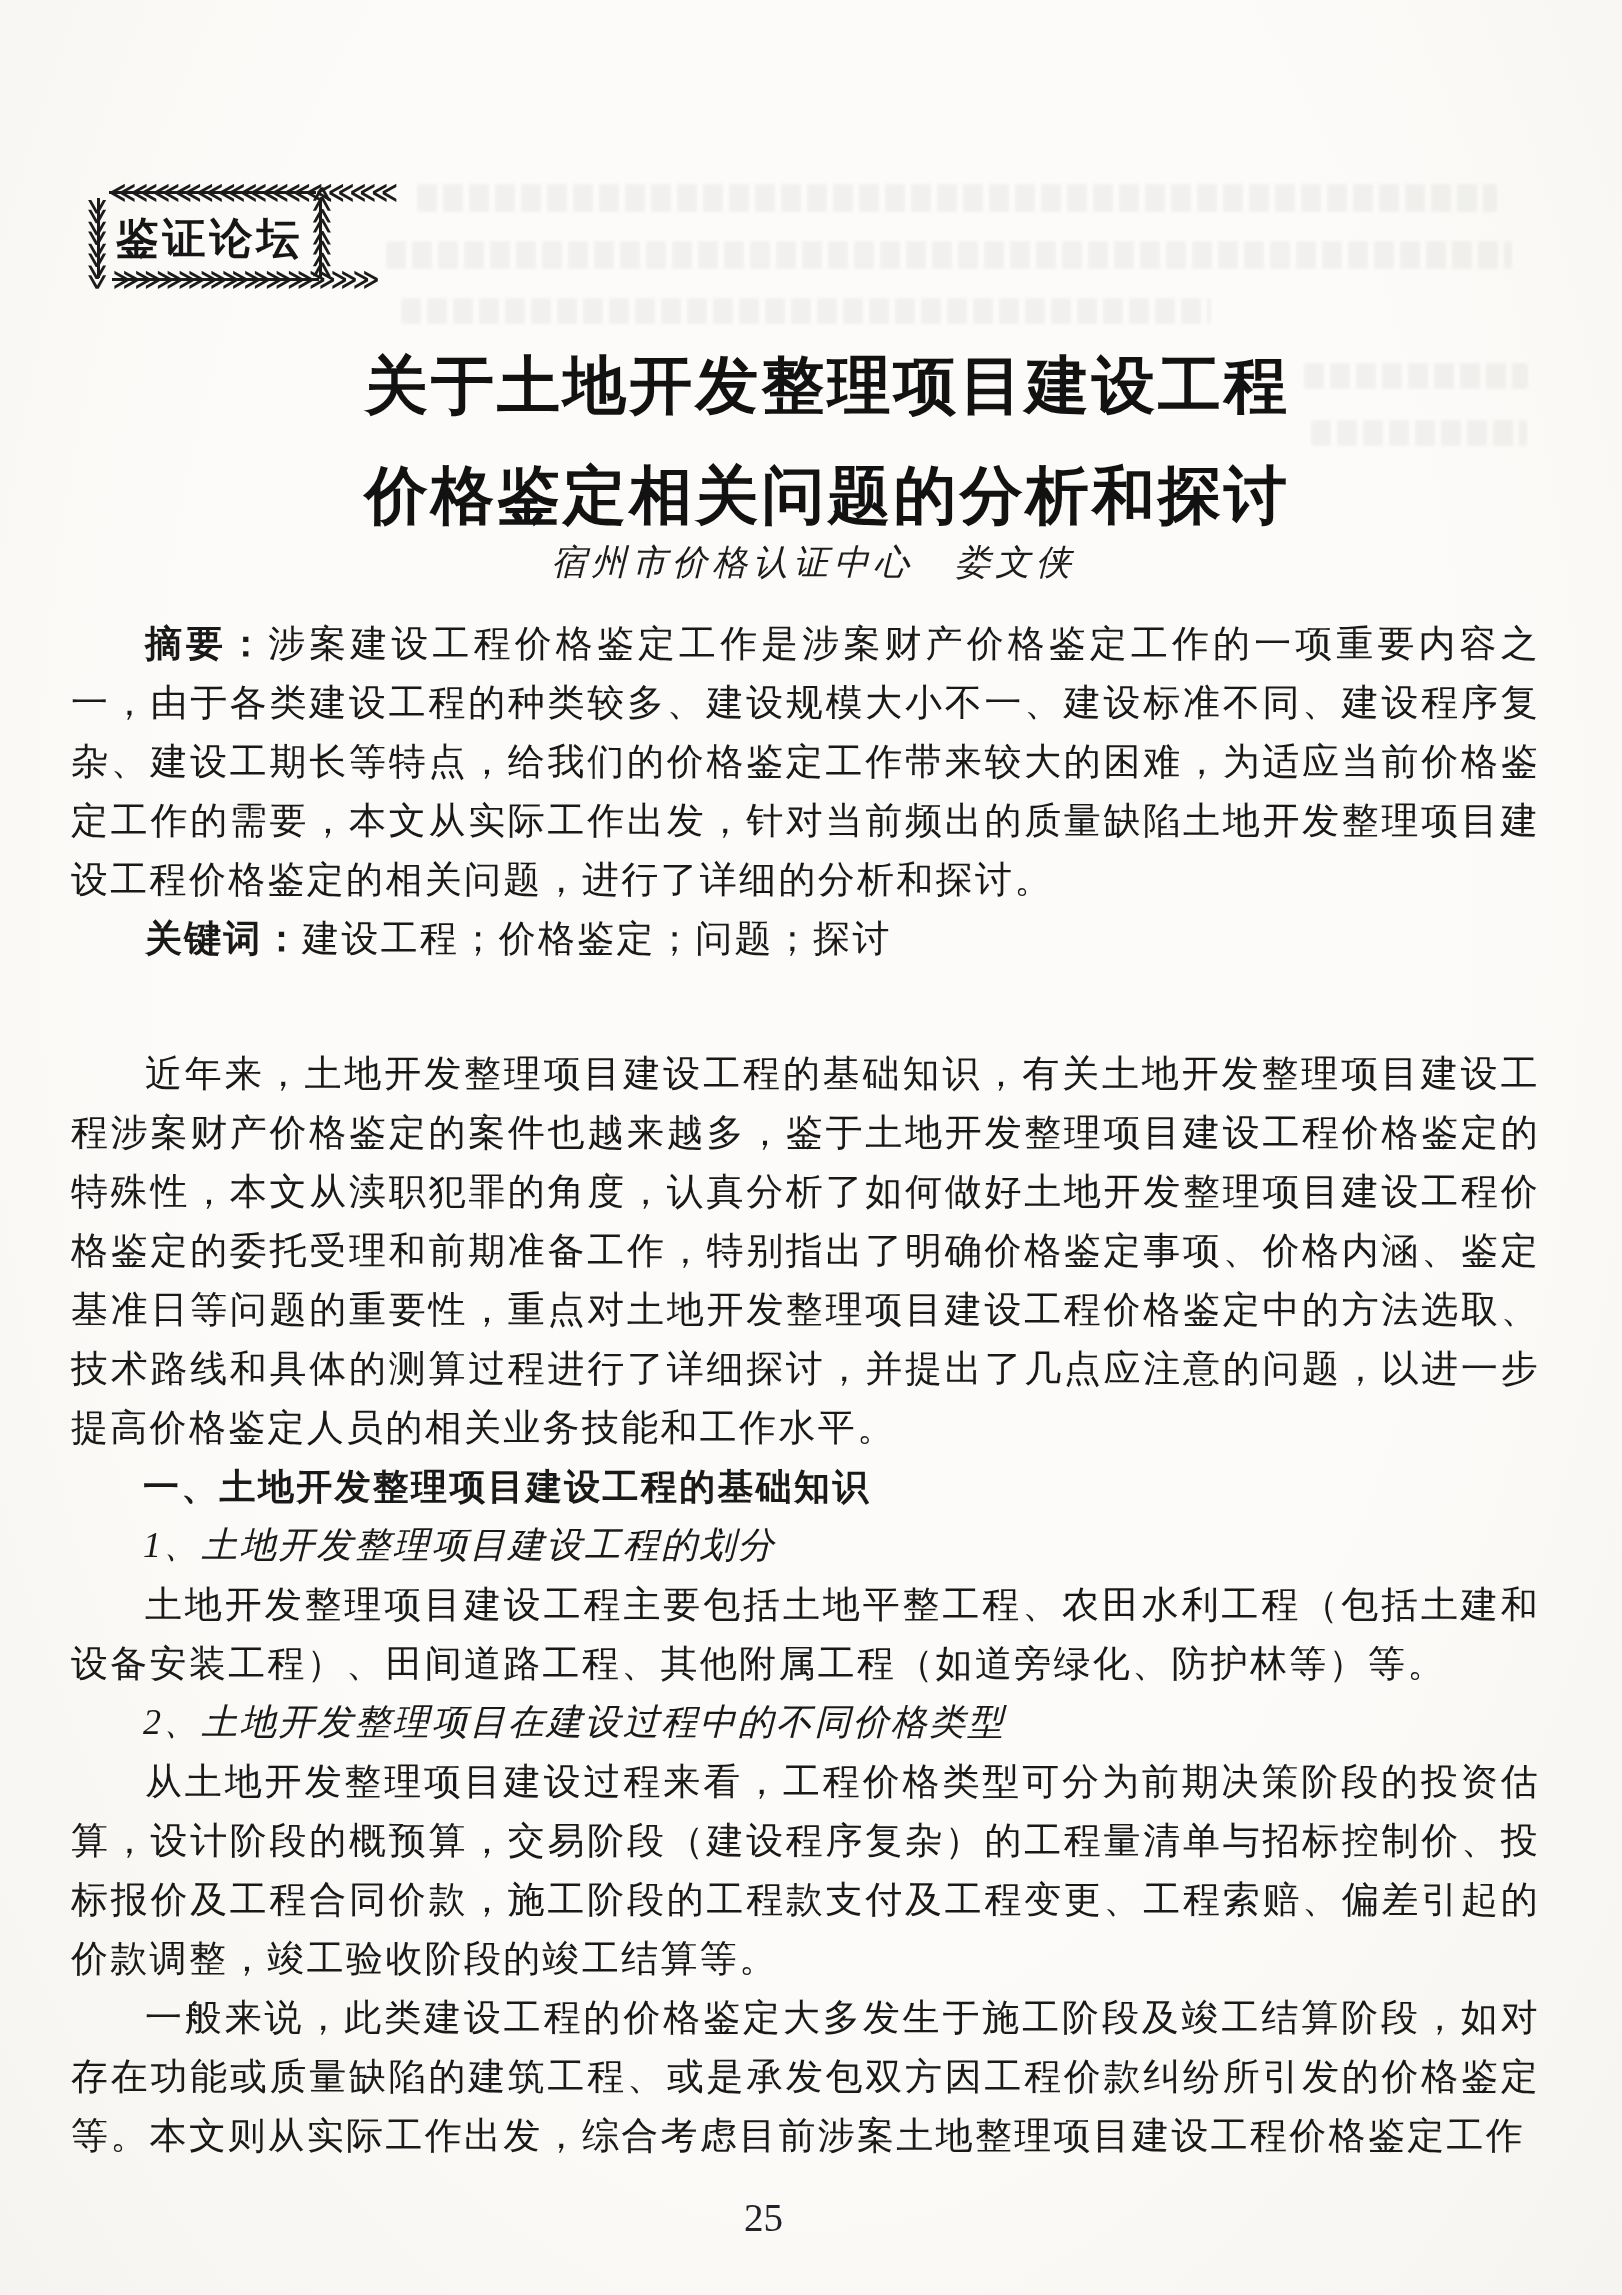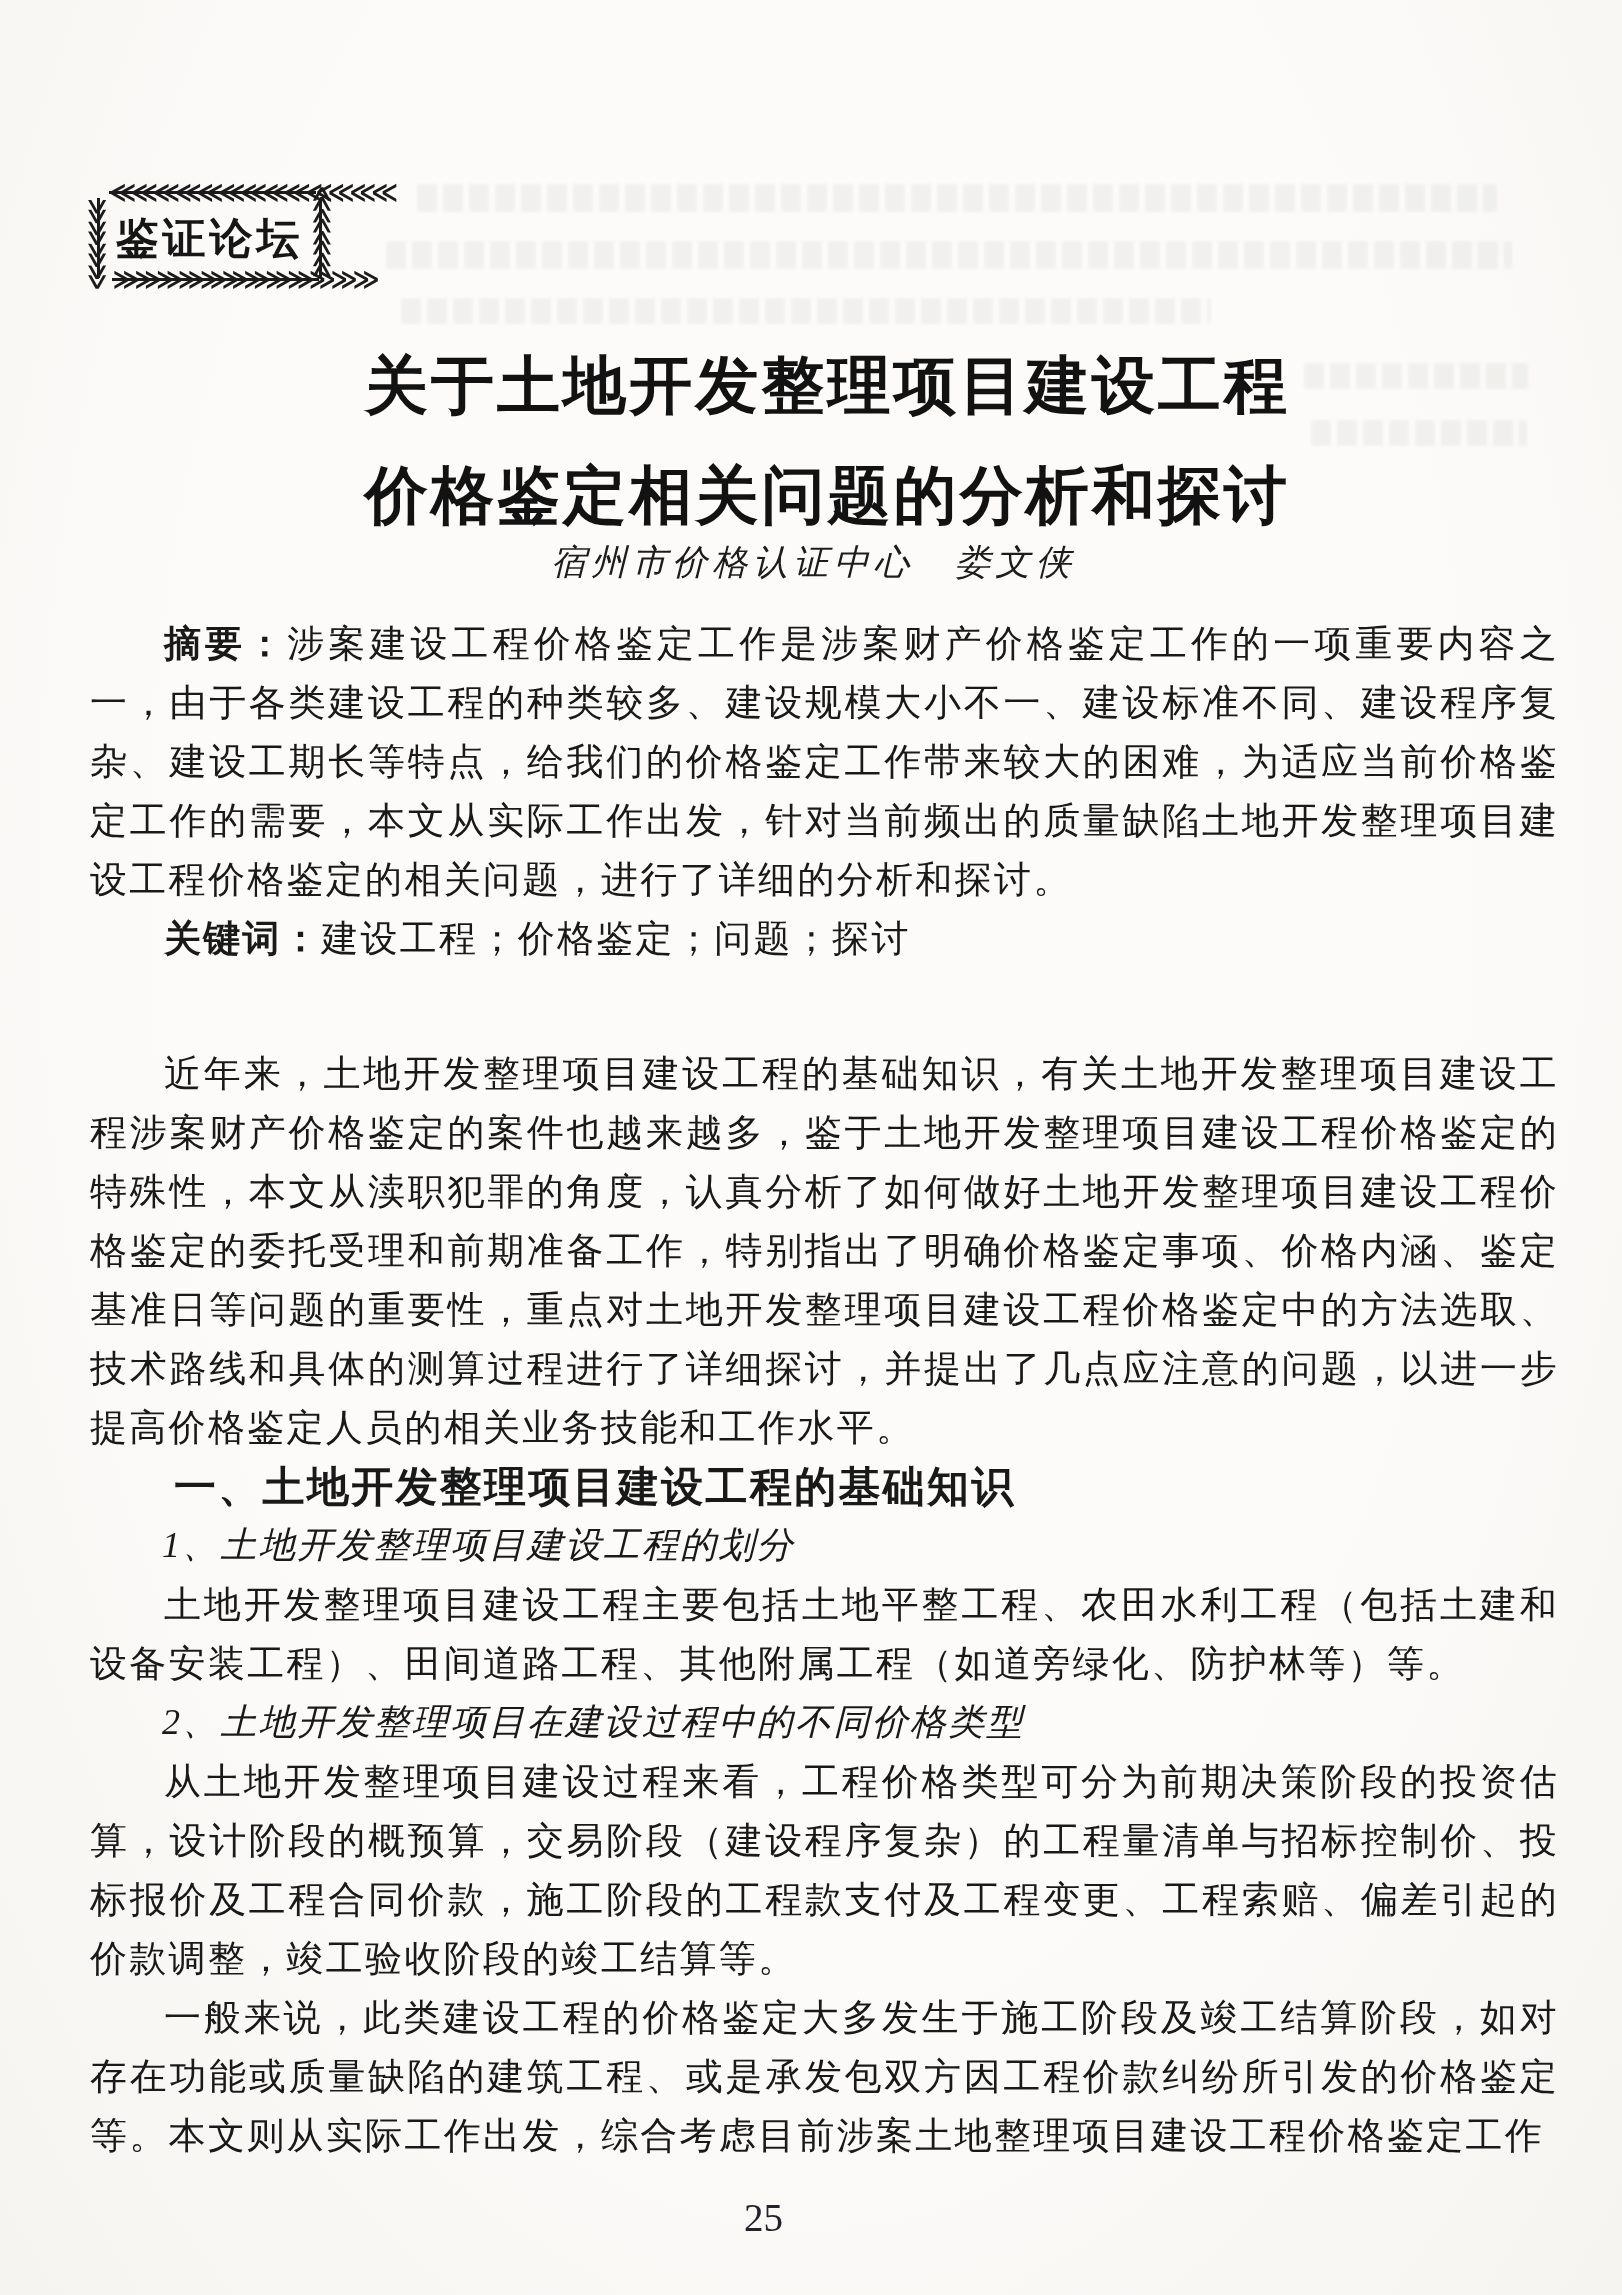--- a/index.html
+++ b/index.html
@@ -79,34 +79,34 @@
   .byline {
     position: absolute; top: 540px; left: 2px; width: 100%;
     text-align: center;
     font-style: italic;
     font-size: 35px; line-height: 46px; letter-spacing: 5.4px;
     color: #1c1c1c;
   }
 
   
   .body-col {
-    position: absolute; left: 90px; top: 614px; width: 1469px;
+    position: absolute; left: 71px; top: 614px; width: 1469px;
     font-size: 37px; line-height: 59px; letter-spacing: 2.3px;
     text-align: justify; color: #191919;
   }
   .para { margin: 0; text-indent: 2em; }
   .hei {
     font-family: "Liberation Sans", "DejaVu Sans", sans-serif;
     font-weight: 700;
   }
   .intro-gap { margin-top: 76px; }
   .h-sec {
     margin: 0; text-indent: 2em;
     font-family: "Liberation Sans", "DejaVu Sans", sans-serif;
-    font-weight: 700; font-size: 42px; line-height: 59px; letter-spacing: 2.3px;
+    font-weight: 700; font-size: 36px; line-height: 59px; letter-spacing: 2.3px;
   }
   .h-sub {
     margin: 0; text-indent: 2em;
     font-weight: 400; font-style: italic;
     font-size: 36px; line-height: 59px; letter-spacing: 2.3px;
   }
 
   .page-number {
     position: absolute; top: 2195px; left: 0; width: 100%;
     text-align: center;

